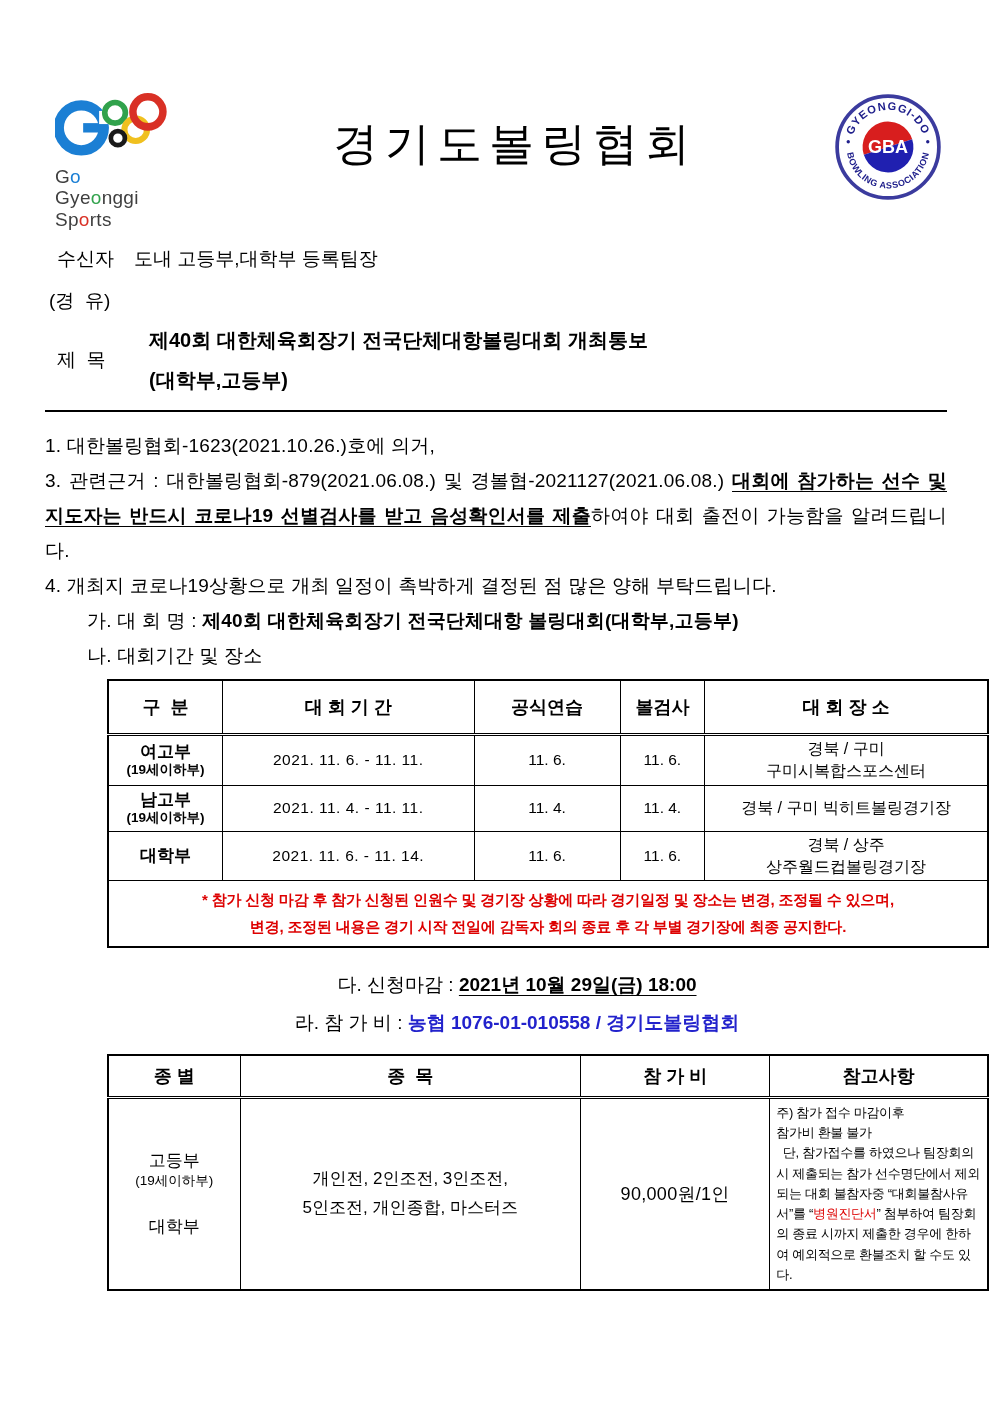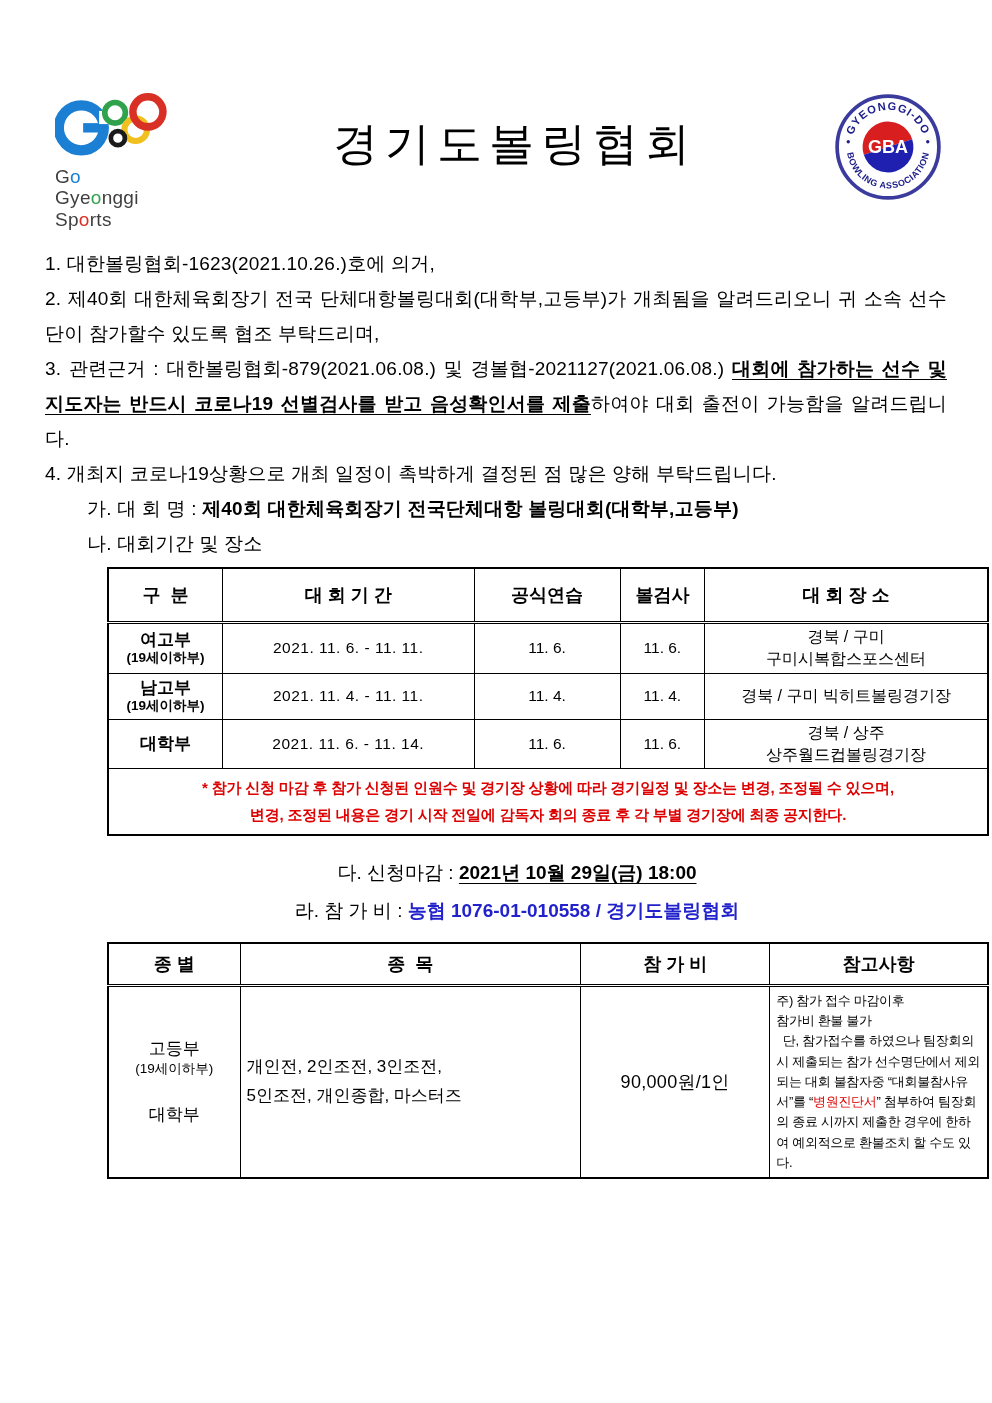--- a/index.html
+++ b/index.html
@@ -61,21 +61,21 @@
 
   .after-t1 { margin-top: 18px; padding-left: 42px; font-size: 19px; line-height: 38px; text-align: center; }
   .after-t1 p { margin: 0; }
 
   .t2 { margin-top: 12px; }
   .t2 thead th { padding: 8px 2px; }
   .t2 td { padding: 4px 6px; vertical-align: middle; }
   .t2 .cat-cell { text-align: center; font-weight: 400; font-size: 17px; line-height: 1.3; }
   .t2 .cat-sub { font-size: 13.5px; }
   .t2 .cat-gap { display: block; height: 26px; }
-  .t2 .events { text-align: left; font-size: 17px; line-height: 1.7; }
+  .t2 .events { text-align: center; font-size: 17px; line-height: 1.7; }
   .t2 .fee { text-align: center; font-size: 18px; letter-spacing: 0.3px; }
   .t2 .note2 { vertical-align: top; font-size: 13px; font-weight: 400; line-height: 1.56; white-space: pre-wrap; letter-spacing: -0.3px; }
 </style>
 </head>
 <body>
 
 <div class="page">
 
   <div class="header">
     <div class="logo-left">
@@ -114,24 +114,37 @@
         </text>
         <text font-size="8.5" font-weight="bold" fill="#20208c" letter-spacing="0.5" font-family="Liberation Sans, DejaVu Sans, sans-serif">
           <textPath href="#arcBot" startOffset="50%" text-anchor="middle">BOWLING ASSOCIATION</textPath>
         </text>
         <circle cx="12.5" cy="45" r="1.6" fill="#20208c"></circle>
         <circle cx="87.5" cy="45" r="1.6" fill="#20208c"></circle>
       </svg>
     </div>
   </div>
 
+  <div class="meta">
+    <div class="meta-row1">
+      <span class="lbl">수신자</span><span>도내 고등부,대학부 등록팀장</span>
+    </div>
+    <div class="meta-row2 pre">(경  유)</div>
+    <div class="subject-row">
+      <span class="subject-label pre">제  목</span>
+      <div class="subject-lines">
+        <div>제40회 대한체육회장기 전국단체대항볼링대회 개최통보</div>
+        <div>(대학부,고등부)</div>
+      </div>
+    </div>
+    <div class="rule"></div>
+  </div>
 
   <div class="bodytext">
     <p>1. 대한볼링협회-1623(2021.10.26.)호에 의거,</p>
-    <p>2. 제40회 대한체육회장기 전국 단체대항볼링대회(대학부,고등부)가 개최됨을 알려드리오니 귀 소속 선수단이 참가할수 있도록 협조 부탁드리며,</p>
     <p><span>3. 관련근거 : 대한볼링협회-879(2021.06.08.) 및 경볼협-2021127(2021.06.08.) </span><span class="b u">대회에 참가하는 선수 및 지도자는 반드시 코로나19 선별검사를 받고 음성확인서를 제출</span><span>하여야 대회 출전이 가능함을 알려드립니다.</span></p>
     <p>4. 개최지 코로나19상황으로 개최 일정이 촉박하게 결정된 점 많은 양해 부탁드립니다.</p>
     <p class="indent"><span>가. 대 회 명 : </span><span class="b">제40회 대한체육회장기 전국단체대항 볼링대회(대학부,고등부)</span></p>
     <p class="indent">나. 대회기간 및 장소</p>
   </div>
 
   <table class="t1">
     <colgroup>
         <col style="width:13%">
         <col style="width:28.6%">

